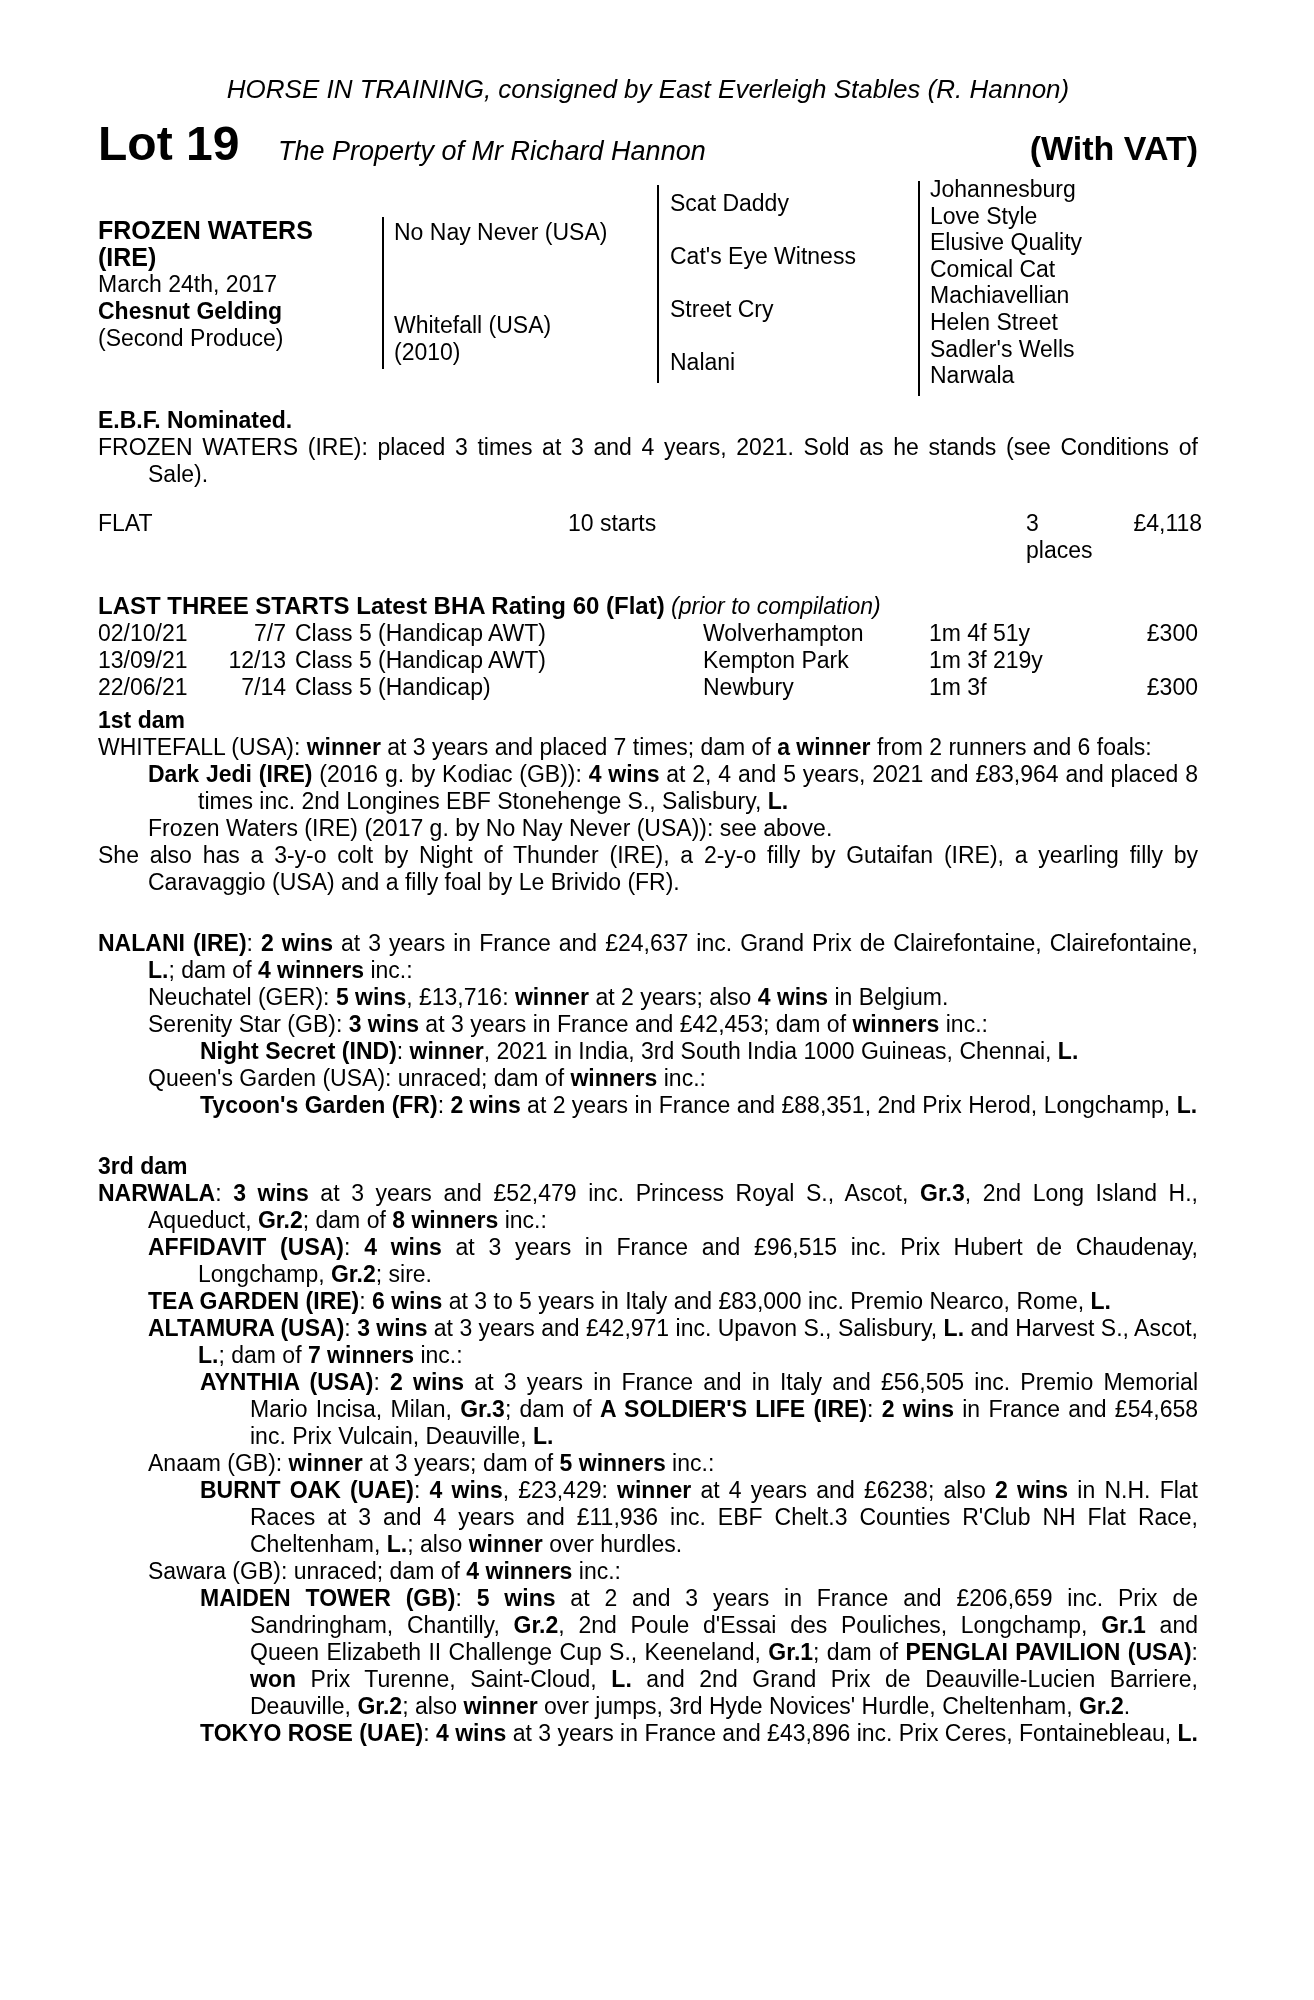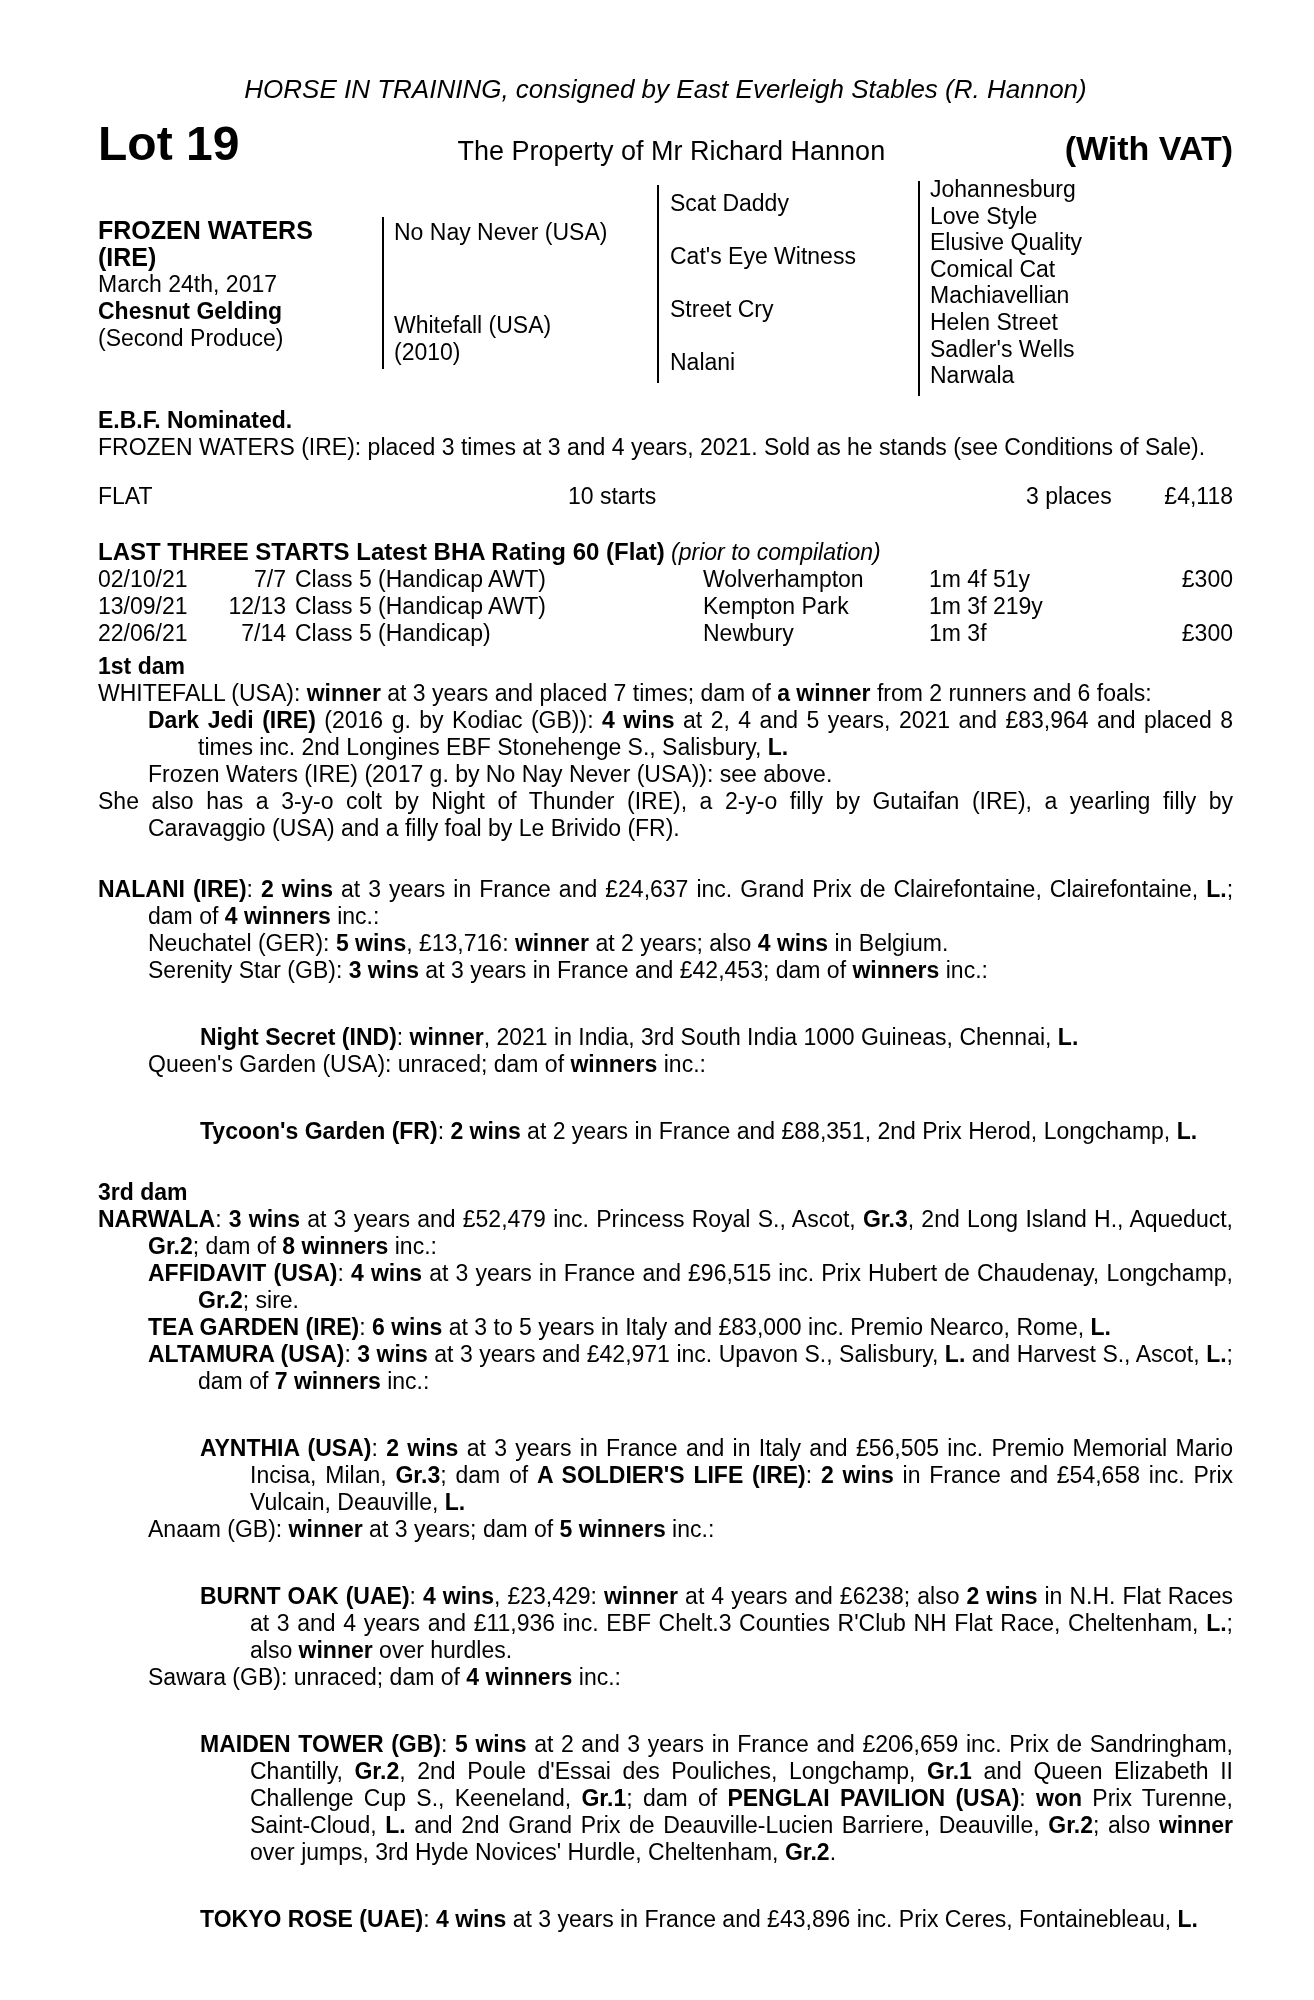--- a/index.html
+++ b/index.html
@@ -11,42 +11,42 @@
     width: 1314px;
     height: 2000px;
     overflow: hidden;
     font-family: "Liberation Sans", "DejaVu Sans", sans-serif;
     color: #000;
   }
   .page {
     box-sizing: border-box;
     width: 1314px;
     height: 2000px;
-    padding: 74px 81px 0 98px;
+    padding: 74px 116px 0 98px;
   }
   .consignor {
     text-align: center;
     font-style: italic;
     font-size: 26px;
     line-height: 30px;
   }
   .lot-row {
     display: flex;
     align-items: baseline;
     margin-top: 12px;
   }
   .lot {
     font-weight: bold;
     font-size: 48px;
     width: 180px;
     flex: 0 0 auto;
   }
   .property {
     flex: 1 1 auto;
-    text-align: center;
+    font-style: italic;
     font-size: 27px;
   }
   .vat {
     flex: 0 0 auto;
     font-weight: bold;
     font-size: 34px;
     text-align: right;
   }
   
   .pedigree {
@@ -72,21 +72,21 @@
     font-weight: bold;
     font-size: 23px;
     line-height: 27px;
     margin-top: 1px;
   }
   
   .bodytext { font-size: 23px; line-height: 27px; }
   .para { text-align: justify; }
   .p0 { padding-left: 50px; text-indent: -50px; }
   .p1 { padding-left: 100px; text-indent: -50px; }
-  .p2 { padding-left: 152px; text-indent: -50px; margin-top: 40px; }
+  .p2 { padding-left: 152px; text-indent: -50px; }
   
   .flat-row {
     display: grid;
     grid-template-columns: 429px 417px 1fr auto;
     margin-top: 22px;
     gap: 41px;
   }
   .flat-row .right { text-align: right; }
   .lts-header { margin-top: 28px; }
   .lts-header b { font-size: 24px; }

